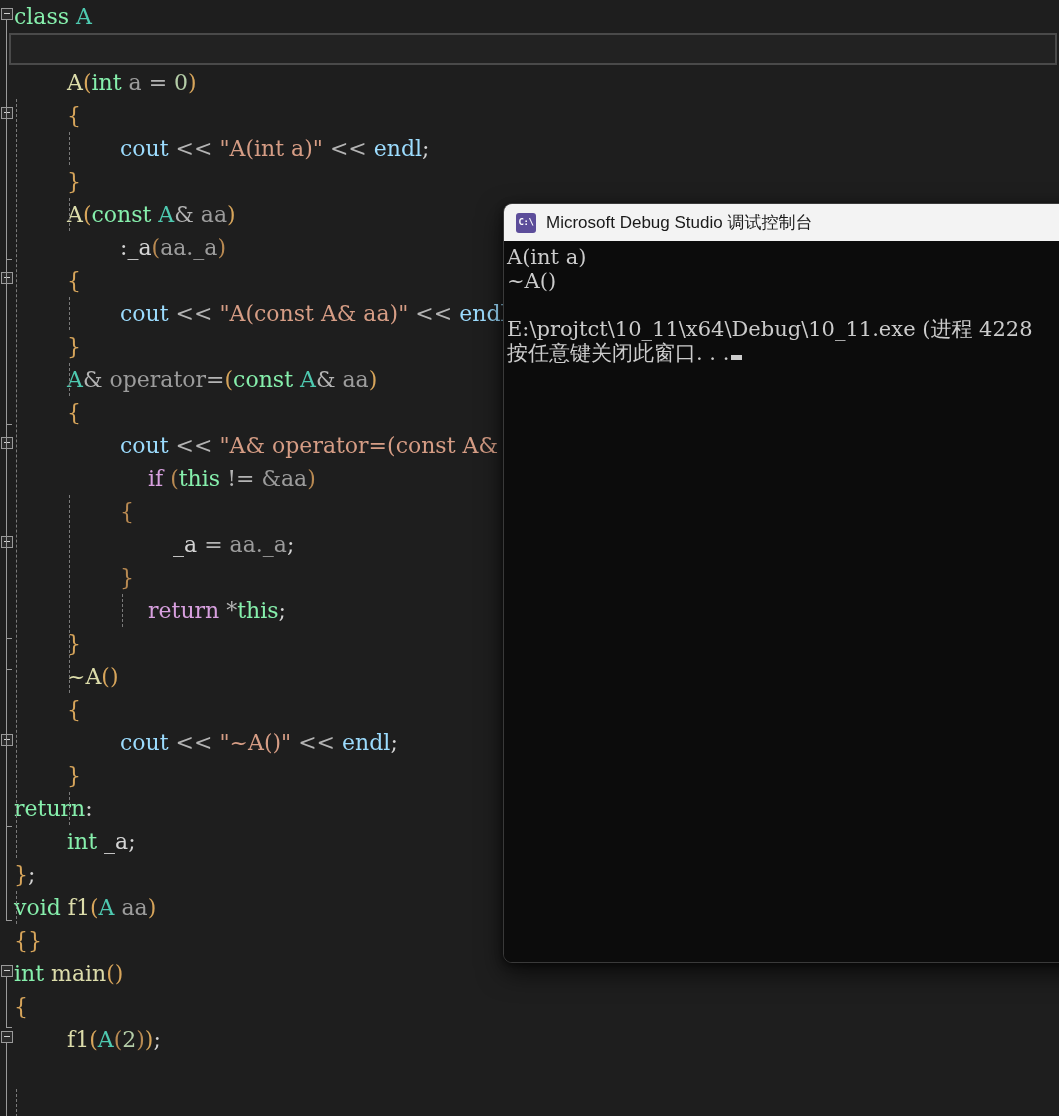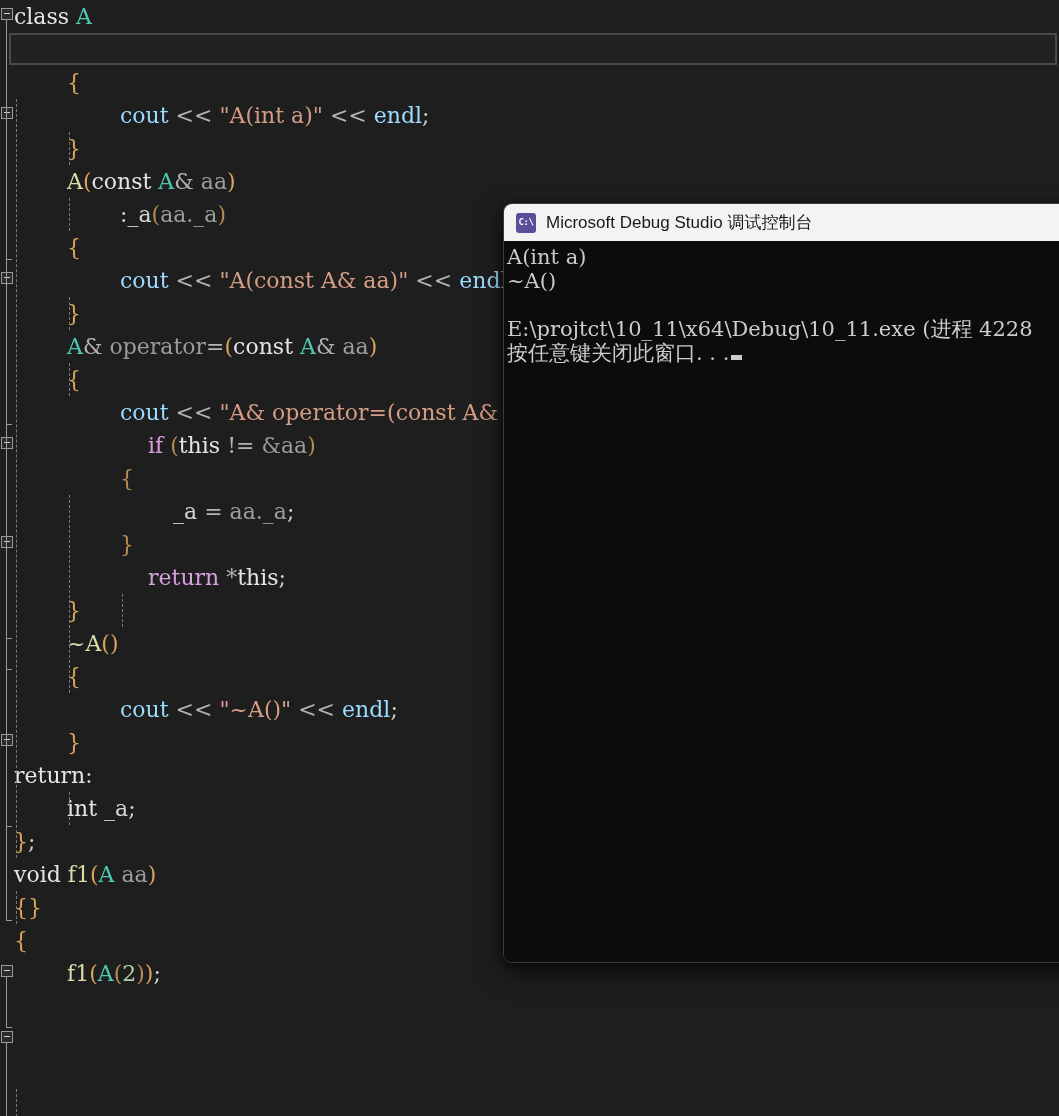--- a/index.html
+++ b/index.html
@@ -97,21 +97,21 @@
     top: 33px;
     width: 1048px;
     height: 32px;
     border: 2px solid #4a4a4a;
     background: #222222;
     box-sizing: border-box;
     pointer-events: none;
   }
 
   
-  .kw      { color: #e5e5e5; }  
+  .kw      { color: #86efac; }  
   .kwc     { color: #d8a0df; margin-left: 28px; }  
   .type    { color: #4ec9b0; }  
   .fn      { color: #dcdcaa; }  
   .str     { color: #d69d85; }  
   .var     { color: #9cdcfe; }  
   .ident   { color: #9c9c9c; }  
   .num     { color: #b5cea8; }  
   .punc    { color: #d4d4d4; }  
   .brace1  { color: #d7a55b; }
   .brace2  { color: #b98a52; }
@@ -217,20 +217,21 @@
       <div class="vline-end" style="top: 424px;"></div>
       <div class="vline-end" style="top: 669px;"></div>
       <div class="vline-end" style="top: 638px;"></div>
       <div class="vline-end" style="top: 826px;"></div>
       <div class="vline-end" style="top: 1027px;"></div>
     </div>
 
   <div class="code-area" id="code-area">
       <div class="line"><span style="display: inline-block; width: 0px;"></span><span class="txt kw">class</span><span class="txt punc"> </span><span class="txt type">A</span></div>
       <div class="line"><span style="display: inline-block; width: 0px;"></span><span class="txt brace1">{</span></div>
+      <div class="line"><span style="display: inline-block; width: 53px;"></span><span class="txt fn">A</span><span class="txt brace1">(</span><span class="txt kw">int</span><span class="txt ident"> a </span><span class="txt op">= </span><span class="txt num">0</span><span class="txt brace1">)</span></div>
       <div class="line"><span style="display: inline-block; width: 53px;"></span><span class="txt brace1">{</span></div>
       <div class="line"><span style="display: inline-block; width: 106px;"></span><span class="txt var">cout</span><span class="txt punc"> </span><span class="txt op">&lt;&lt;</span><span class="txt punc"> </span><span class="txt str">"A(int a)"</span><span class="txt punc"> </span><span class="txt op">&lt;&lt;</span><span class="txt punc"> </span><span class="txt var">endl</span><span class="txt punc">;</span></div>
       <div class="line"><span style="display: inline-block; width: 53px;"></span><span class="txt brace1">}</span></div>
       <div class="line"><span style="display: inline-block; width: 53px;"></span><span class="txt fn">A</span><span class="txt brace1">(</span><span class="txt kw">const</span><span class="txt punc"> </span><span class="txt type">A</span><span class="txt op">&amp;</span><span class="txt ident"> aa</span><span class="txt brace1">)</span></div>
       <div class="line"><span style="display: inline-block; width: 106px;"></span><span class="txt punc">:</span><span class="txt punc">_a</span><span class="txt brace2">(</span><span class="txt ident">aa._a</span><span class="txt brace2">)</span></div>
       <div class="line"><span style="display: inline-block; width: 53px;"></span><span class="txt brace1">{</span></div>
       <div class="line"><span style="display: inline-block; width: 106px;"></span><span class="txt var">cout</span><span class="txt punc"> </span><span class="txt op">&lt;&lt;</span><span class="txt punc"> </span><span class="txt str">"A(const A&amp; aa)"</span><span class="txt punc"> </span><span class="txt op">&lt;&lt;</span><span class="txt punc"> </span><span class="txt var">endl</span><span class="txt punc">;</span></div>
       <div class="line"><span style="display: inline-block; width: 53px;"></span><span class="txt brace1">}</span></div>
       <div class="line"><span style="display: inline-block; width: 53px;"></span><span class="txt type">A</span><span class="txt op">&amp;</span><span class="txt punc"> </span><span class="txt ident">operator</span><span class="txt op">=</span><span class="txt brace1">(</span><span class="txt kw">const</span><span class="txt punc"> </span><span class="txt type">A</span><span class="txt op">&amp;</span><span class="txt ident"> aa</span><span class="txt brace1">)</span></div>
       <div class="line"><span style="display: inline-block; width: 53px;"></span><span class="txt brace1">{</span></div>
@@ -243,20 +244,21 @@
       <div class="line"><span style="display: inline-block; width: 53px;"></span><span class="txt brace1">}</span></div>
       <div class="line"><span style="display: inline-block; width: 53px;"></span><span class="txt fn">~A</span><span class="txt brace1">()</span></div>
       <div class="line"><span style="display: inline-block; width: 53px;"></span><span class="txt brace1">{</span></div>
       <div class="line"><span style="display: inline-block; width: 106px;"></span><span class="txt var">cout</span><span class="txt punc"> </span><span class="txt op">&lt;&lt;</span><span class="txt punc"> </span><span class="txt str">"~A()"</span><span class="txt punc"> </span><span class="txt op">&lt;&lt;</span><span class="txt punc"> </span><span class="txt var">endl</span><span class="txt punc">;</span></div>
       <div class="line"><span style="display: inline-block; width: 53px;"></span><span class="txt brace1">}</span></div>
       <div class="line"><span style="display: inline-block; width: 0px;"></span><span class="txt kw">return</span><span class="txt punc">:</span></div>
       <div class="line"><span style="display: inline-block; width: 53px;"></span><span class="txt kw">int</span><span class="txt punc"> </span><span class="txt punc">_a</span><span class="txt punc">;</span></div>
       <div class="line"><span style="display: inline-block; width: 0px;"></span><span class="txt brace1">}</span><span class="txt punc">;</span></div>
       <div class="line"><span style="display: inline-block; width: 0px;"></span><span class="txt kw">void</span><span class="txt punc"> </span><span class="txt fn">f1</span><span class="txt brace1">(</span><span class="txt type">A</span><span class="txt ident"> aa</span><span class="txt brace1">)</span></div>
       <div class="line"><span style="display: inline-block; width: 0px;"></span><span class="txt brace1">{}</span></div>
+      <div class="line"><span style="display: inline-block; width: 0px;"></span><span class="txt kw">int</span><span class="txt punc"> </span><span class="txt fn">main</span><span class="txt brace1">()</span></div>
       <div class="line"><span style="display: inline-block; width: 0px;"></span><span class="txt brace1">{</span></div>
       <div class="line"><span style="display: inline-block; width: 53px;"></span><span class="txt fn">f1</span><span class="txt brace1">(</span><span class="txt type">A</span><span class="txt brace2">(</span><span class="txt num">2</span><span class="txt brace2">)</span><span class="txt brace1">)</span><span class="txt punc">;</span></div>
       <div class="iguide" style="left: 16px; top: 99px; height: 759px; bottom: auto;"></div>
       <div class="iguide" style="left: 16px; top: 891px; height: 33px; bottom: auto;"></div>
       <div class="iguide" style="left: 16px; top: 1089px; height: 33px; bottom: auto;"></div>
       <div class="iguide" style="left: 69px; top: 132px; height: 33px; bottom: auto;"></div>
       <div class="iguide" style="left: 69px; top: 198px; height: 33px; bottom: auto;"></div>
       <div class="iguide" style="left: 69px; top: 297px; height: 33px; bottom: auto;"></div>
       <div class="iguide" style="left: 69px; top: 363px; height: 33px; bottom: auto;"></div>
       <div class="iguide" style="left: 69px; top: 495px; height: 198px; bottom: auto;"></div>

